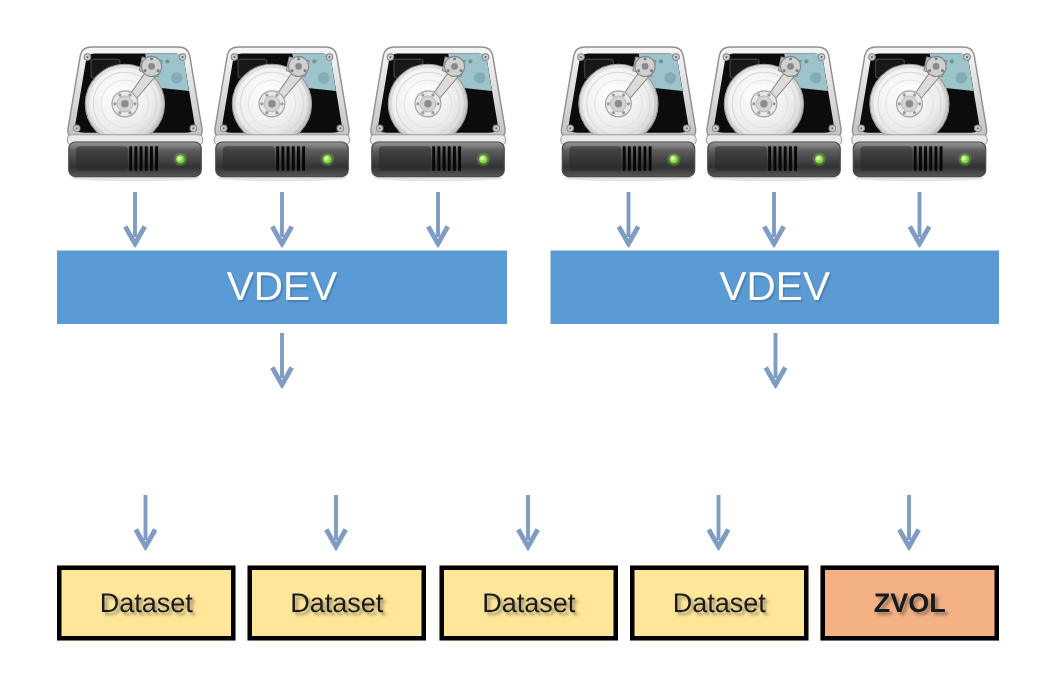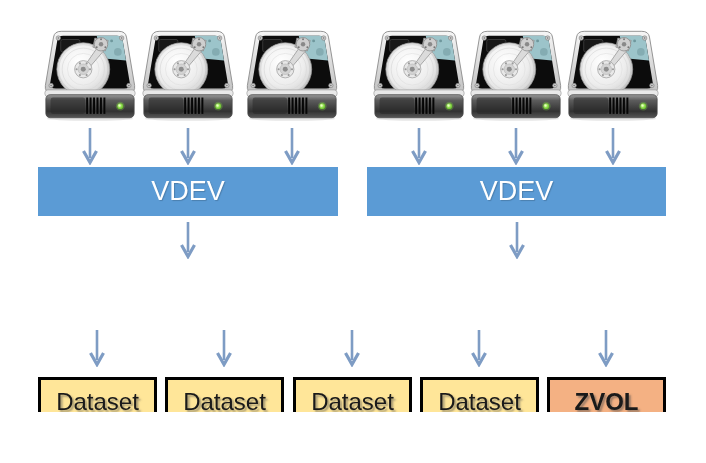--- a/index.html
+++ b/index.html
@@ -1,17 +1,17 @@
 <!DOCTYPE html>
 <html style="--background: #FFFFFF; --vdev-fill: #5B9BD5; --vdev-text: #FFFFFF; --zpool-fill: #A9D18E; --dataset-fill: #FFE699; --zvol-fill: #F4B183; --leaf-border: #000000; --label-text: #1A1A1A; --arrow: #7E9CC4;"><head>
 <meta charset="utf-8">
 <style>
   html,body{margin:0;padding:0;background:#fff;}
   .canvas{
-    position:relative;width:706px;height:412px;background:var(--background,#fff);
+    position:relative;width:706px;height:463px;background:var(--background,#fff);
     font-family:"Liberation Sans",sans-serif;overflow:hidden;
   }
   .drive{position:absolute;width:96px;height:98px;top:26px;}
   .arrow{position:absolute;width:18px;height:38px;top:127px;}
   .arrow.r2{top:221px;}
   .arrow.r3{top:329px;}
   .band{
     position:absolute;display:flex;align-items:center;justify-content:center;
     height:49px;top:167px;
   }
@@ -21,21 +21,21 @@
   }
   .zpool{
     top:272px;height:51px;left:38px;width:628px;
     background:var(--zpool-fill,#A9D18E);color:var(--label-text,#1a1a1a);
     font-size:27px;text-shadow:2px 2px 2px rgba(75,75,75,.55);
   }
   .leaf{
     position:absolute;top:377px;width:119px;height:50px;box-sizing:border-box;
     border:3px solid var(--leaf-border,#000);
     display:flex;align-items:center;justify-content:center;
-    font-size:24px;color:var(--label-text,#1a1a1a);
+    font-size:18px;color:var(--label-text,#1a1a1a);
     text-shadow:2px 2px 2px rgba(75,75,75,.5);
   }
   .leaf.dataset{background:var(--dataset-fill,#FFE699);}
   .leaf.zvol{background:var(--zvol-fill,#F4B183);font-weight:bold;}
   .hidden-defs{position:absolute;width:0;height:0;overflow:hidden;}
 </style>
 </head>
 <body>
 
 <svg class="hidden-defs" xmlns="http://www.w3.org/2000/svg" aria-hidden="true">

